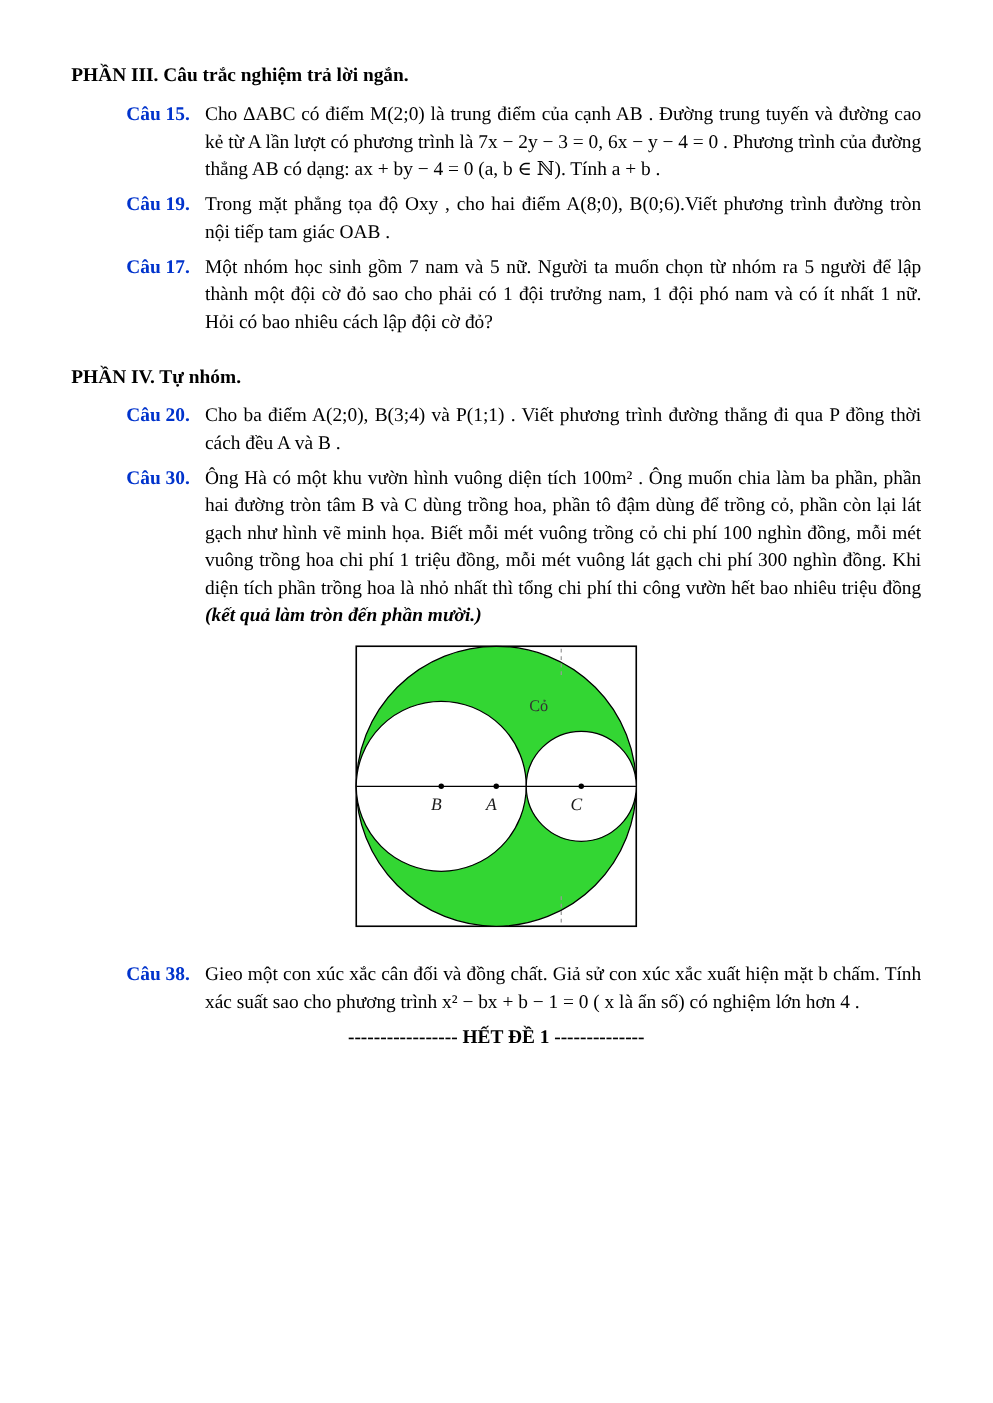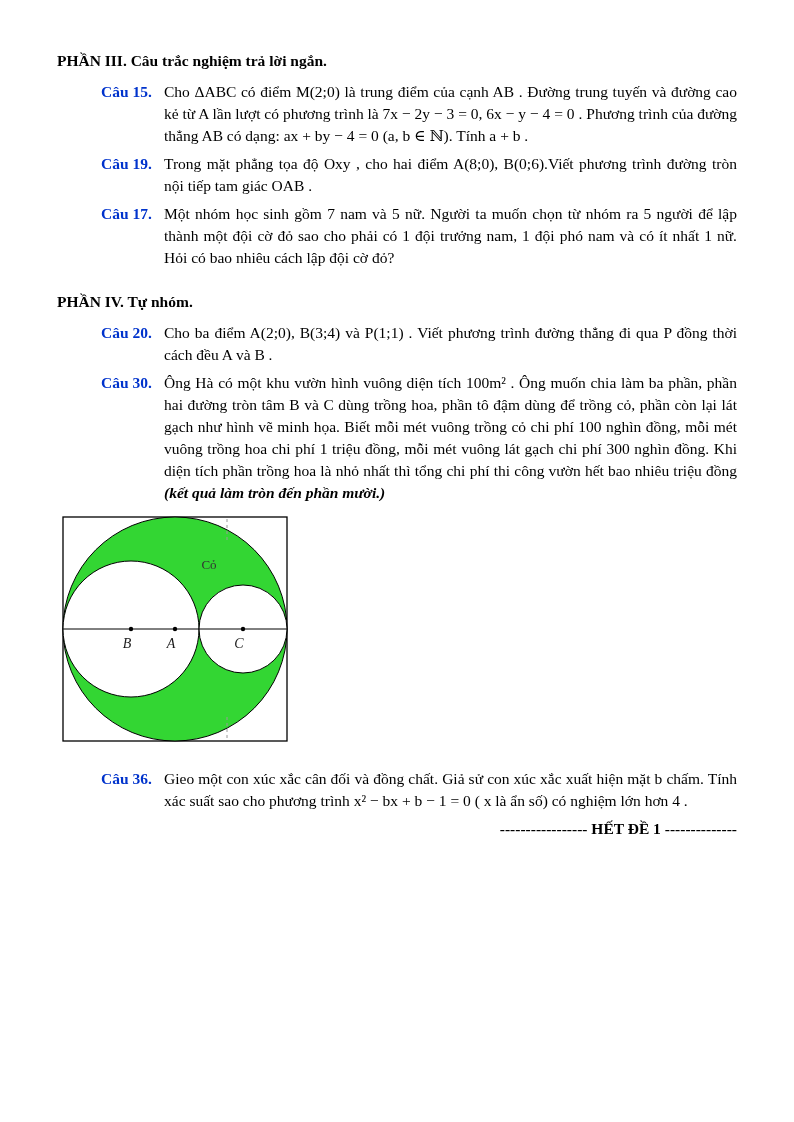--- a/index.html
+++ b/index.html
@@ -26,40 +26,40 @@
     margin-left: 44px;
   }
   .qlabel {
     position: absolute;
     left: 0; top: 0;
     width: 62px;
     font-weight: bold;
     color: #0033cc;
   }
   .em-bi { font-weight: bold; font-style: italic; }
-  .figure-wrap { text-align: left; margin: 10px 0 16px 0; }
+  .figure-wrap { text-align: center; margin: 10px 0 16px 0; }
   .figure-wrap svg { display: inline-block; }
   .sq { fill: #ffffff; stroke: #000; stroke-width: 1.3; }
   .grass-circle { stroke: #000; stroke-width: 1; }
   .white-circle { fill: #ffffff; stroke: #000; stroke-width: 1; }
   .axis { stroke: #000; stroke-width: 1; }
   .tick { stroke: #9a9a9a; stroke-width: 1; stroke-dasharray: 3,3; }
   .pt { fill: #000; }
   .pt-label {
     font-family: "Liberation Serif", "DejaVu Serif", serif;
     font-style: italic;
     font-size: 14px;
     fill: #1a1a1a;
   }
   .grass-label {
     font-family: "Liberation Serif", "DejaVu Serif", serif;
     font-size: 13px;
     fill: #333333;
   }
-  .footer-line { text-align: right; font-weight: bold; margin-top: 4px; }
+  .footer-line { text-align: center; font-weight: bold; margin-top: 4px; }
 </style>
 </head>
 <body>
 
 <div class="page">
 
   <div class="section-title">PHẦN III. Câu trắc nghiệm trả lời ngắn.</div>
 
   <div class="question">
     <span class="qlabel">Câu 15.</span>
@@ -110,19 +110,19 @@
       <circle class="pt" cx="186" cy="115" r="2.2"></circle>
 
       <text class="grass-label" x="152" y="55" text-anchor="middle">Cỏ</text>
       <text class="pt-label" x="70" y="134" text-anchor="middle">B</text>
       <text class="pt-label" x="114" y="134" text-anchor="middle">A</text>
       <text class="pt-label" x="182" y="134" text-anchor="middle">C</text>
     </svg>
   </div>
 
   <div class="question">
-    <span class="qlabel">Câu 36.</span>
+    <span class="qlabel">Câu 38.</span>
     <span>Gieo một con xúc xắc cân đối và đồng chất. Giả sử con xúc xắc xuất hiện mặt b chấm. Tính xác suất sao cho phương trình x² − bx + b − 1 = 0 ( x là ẩn số) có nghiệm lớn hơn 4 .</span>
   </div>
 
   <div class="footer-line">----------------- HẾT ĐỀ 1 --------------</div>
 
 </div>
 
 </body></html>

